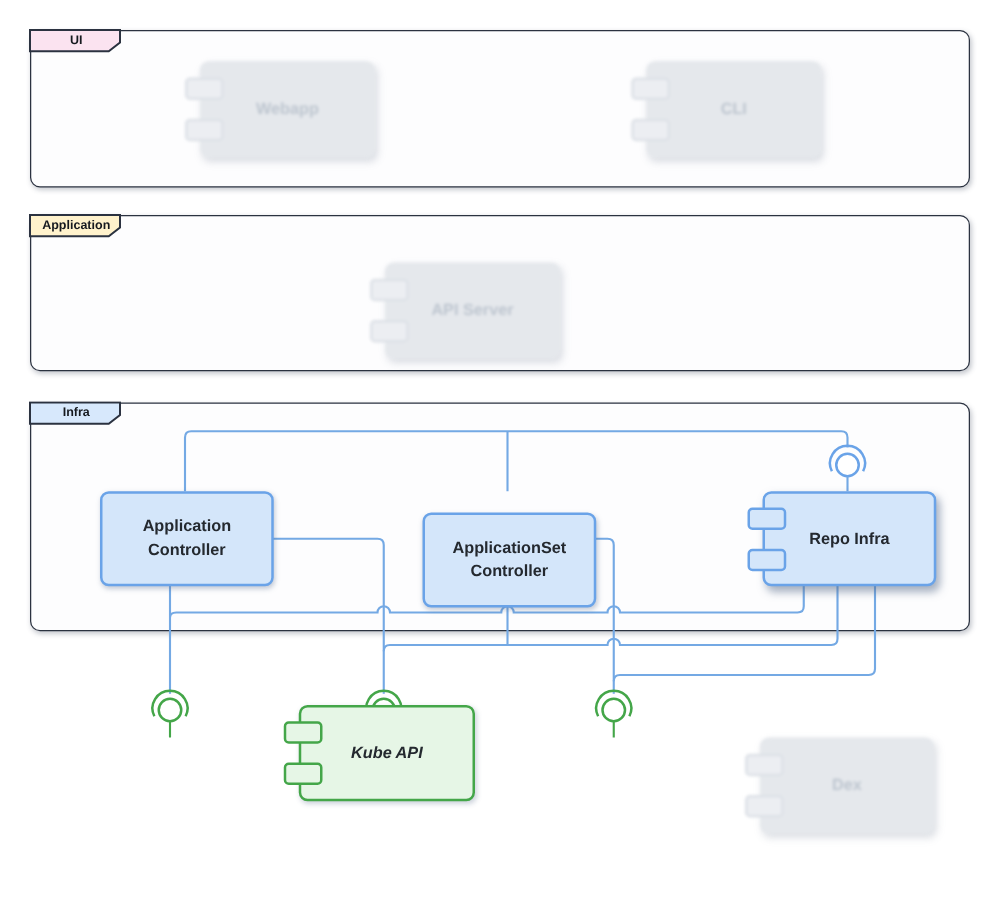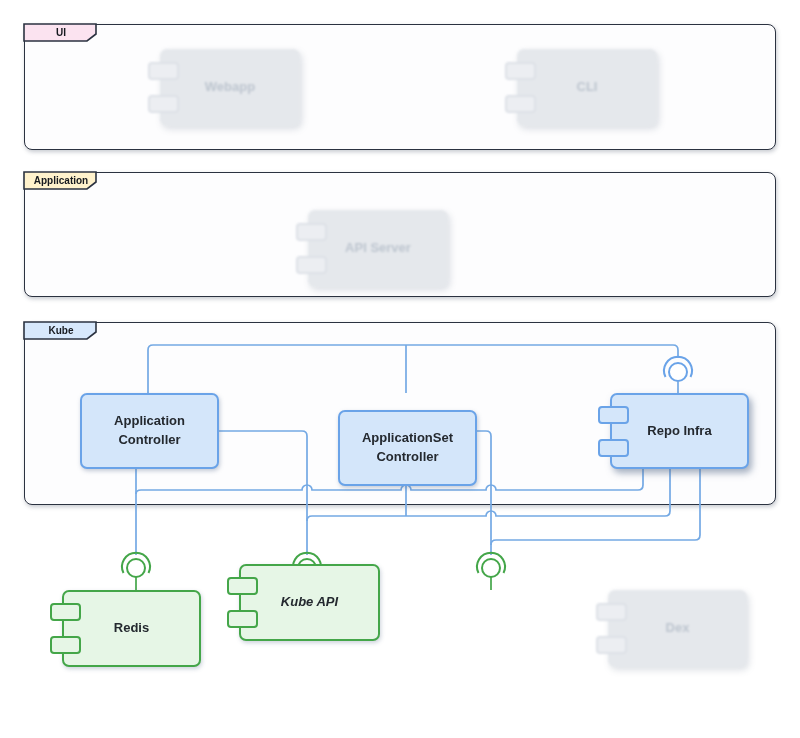--- a/index.html
+++ b/index.html
@@ -74,21 +74,21 @@
     <svg class="frame-tab" width="82" height="20">
       <path d="M1,1 H73 V11 L64,18 H1 Z" stroke="#2b3240" stroke-width="1.6" fill="#fff2cc"></path>
     </svg>
     <div class="frame-tab-label">Application</div>
   </div>
 
   <div class="frame" style="top:322px;height:181px;">
     <svg class="frame-tab" width="82" height="20">
       <path d="M1,1 H73 V11 L64,18 H1 Z" stroke="#2b3240" stroke-width="1.6" fill="#d7e8fc"></path>
     </svg>
-    <div class="frame-tab-label">Kube</div>
+    <div class="frame-tab-label">Infra</div>
   </div>
 
 
   <svg id="edges" width="800" height="738">
 
     <path class="edge" d="M 148,393 L 148,350 Q 148,345 153,345 L 673,345 Q 678,345 678,350 L 678,358"></path>
     <path class="edge" d="M 406,393 L 406,345"></path>
 
     <path class="edge" d="M 136,465 L 136,555"></path>
 
@@ -156,25 +156,20 @@
     <span class="comp-label">ApplicationSet
 Controller</span>
   </div>
 
   <div class="component blue shadowed" style="left:610px;top:393px;width:135px;height:72px;">
     <span class="ctab t1"></span>
     <span class="ctab t2"></span>
     <span class="comp-label">Repo Infra</span>
   </div>
 
-  <div class="component green" style="left:62px;top:590px;width:135px;height:73px;">
-    <span class="ctab t1"></span>
-    <span class="ctab t2"></span>
-    <span class="comp-label">Redis</span>
-  </div>
 
   <div class="component green" style="left:239px;top:564px;width:137px;height:73px;font-style:italic;">
     <span class="ctab t1"></span>
     <span class="ctab t2"></span>
     <span class="comp-label">Kube API</span>
   </div>
 
 
   <div class="component faded" style="left:608px;top:590px;width:135px;height:73px;">
     <span class="ctab t1"></span>

